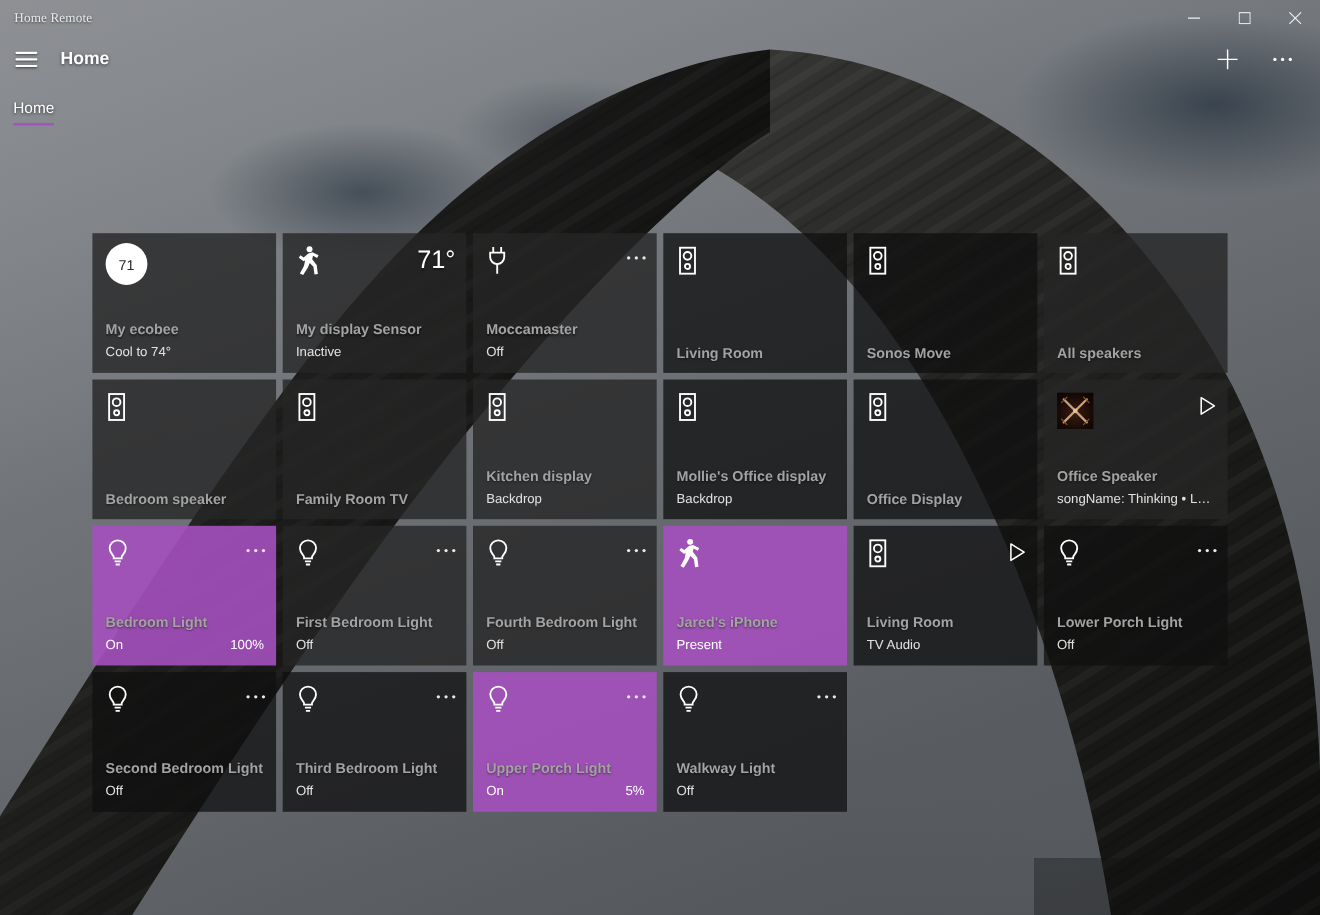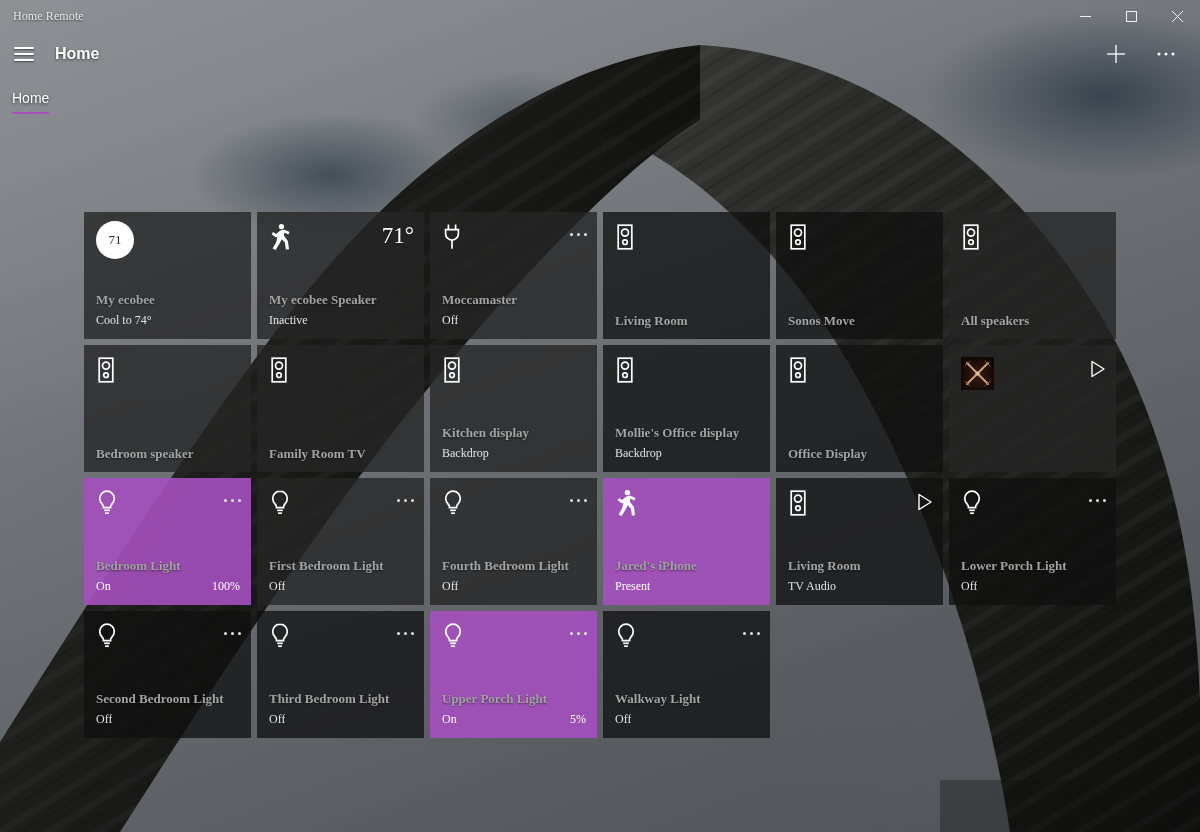--- a/index.html
+++ b/index.html
@@ -50,21 +50,21 @@
   
   #tabs { position:absolute; left:0; top:80px; width:1200px; height:36px; z-index:5; display:flex; }
   .tab { padding:0 12px; display:flex; flex-direction:column; justify-content:center; position:relative; }
   .tab .lbl { font-size:14px; color:#fff; text-shadow:0 1px 3px rgba(0,0,0,.65); }
   .tab .ul { position:absolute; left:12px; right:12px; bottom:2px; height:2px; background:#a550be; }
 
   
   #grid { position:absolute; left:84px; top:212px; width:1036px; z-index:4;
           display:grid; grid-template-columns:repeat(6,167px); gap:6px 6px; }
   .tile { width:167px; height:127px; position:relative; overflow:hidden;
-          background:rgba(38,38,38,.80);font-family:Liberation Serif, serif; }
+          background:rgba(38,38,38,.80); }
   .tile.dark  { background:rgba(16,16,16,.76); }
   .tile.accent{ background:rgba(165,80,190,.90); }
   .tile .top { position:absolute; left:12px; right:10px; top:11px; height:34px;
                display:flex; align-items:flex-start; justify-content:space-between; }
   .tile .icon { color:#fff; display:block; }
   .tile .temp { color:#fff; font-size:23px; line-height:26px; font-weight:300;
                 text-shadow:0 1px 2px rgba(0,0,0,.4); }
   .tile .dots { display:flex; gap:4px; align-items:center; padding-top:10px; }
   .tile .dots i { width:3px; height:3px; border-radius:50%; background:#e8e8e8; display:block; }
   .tile .play { padding-top:4px; }
@@ -192,21 +192,21 @@
     </div>
     <div class="tile ">
       <div class="top">
         <span class="icon"><svg width="22" height="28" viewBox="0 0 22 28">
             <circle cx="12.4" cy="3.6" r="2.7" fill="#fff"></circle>
             <path d="M11.3 7.4 L7.1 11.1 L4.2 9.1 L2.6 11.3 L7.0 14.6 L8.4 13.5 L7.4 18.7 L3.6 25.6 L6.6 27.1 L10.9 20.1 L12.6 16.2 L15.9 19.6 L16.9 26.6 L20.0 26.2 L18.9 17.9 L14.8 12.6 L15.6 9.6 L19.3 11.6 L20.6 9.1 L15.0 6.4 Z" fill="#fff"></path>
           </svg></span>
         <span class="temp">71°</span>
       </div>
       <div class="body">
-        <div class="name">My ecobee Speaker</div>
+        <div class="name">My display Sensor</div>
         <div class="sub">
           <span class="s1">Inactive</span>
         </div>
       </div>
     </div>
     <div class="tile ">
       <div class="top">
         <span class="icon"><svg width="20" height="28" viewBox="0 0 20 28">
             <line x1="6.4" y1="1.5" x2="6.4" y2="6.2" stroke="#fff" stroke-width="1.7"></line>
             <line x1="13.6" y1="1.5" x2="13.6" y2="6.2" stroke="#fff" stroke-width="1.7"></line>
@@ -340,20 +340,26 @@
               <line x1="24" y1="4" x2="29" y2="9"></line>
               <line x1="4" y1="24" x2="9" y2="29"></line>
               <line x1="24" y1="29" x2="29" y2="24"></line>
             </g>
             <circle cx="16.5" cy="16.5" r="2.1" fill="#e0c39a"></circle>
           </svg></span>
         <span class="play"><svg width="16" height="18" viewBox="0 0 16 18">
             <path d="M2 1.5 L14 9 L2 16.5 Z" fill="none" stroke="#fff" stroke-width="1.4" stroke-linejoin="round"></path>
           </svg></span>
       </div>
+      <div class="body">
+        <div class="name">Office Speaker</div>
+        <div class="sub">
+          <span class="s1">songName: Thinking • Lo...</span>
+        </div>
+      </div>
     </div>
     <div class="tile accent">
       <div class="top">
         <span class="icon"><svg width="22" height="28" viewBox="0 0 22 28">
             <path d="M11 2.2c-4.1 0-7.3 3.2-7.3 7.2 0 2.7 1.4 4.6 2.6 6 .7.8 1.1 1.3 1.1 2.1v1.1h7.2v-1.1c0-.8.4-1.3 1.1-2.1 1.2-1.4 2.6-3.3 2.6-6 0-4-3.2-7.2-7.3-7.2z" fill="none" stroke="#fff" stroke-width="1.7"></path>
             <line x1="8.2" y1="21.3" x2="13.8" y2="21.3" stroke="#fff" stroke-width="1.7"></line>
             <line x1="9.1" y1="24.2" x2="12.9" y2="24.2" stroke="#fff" stroke-width="1.7"></line>
           </svg></span>
         <span class="dots">
           <i></i>

